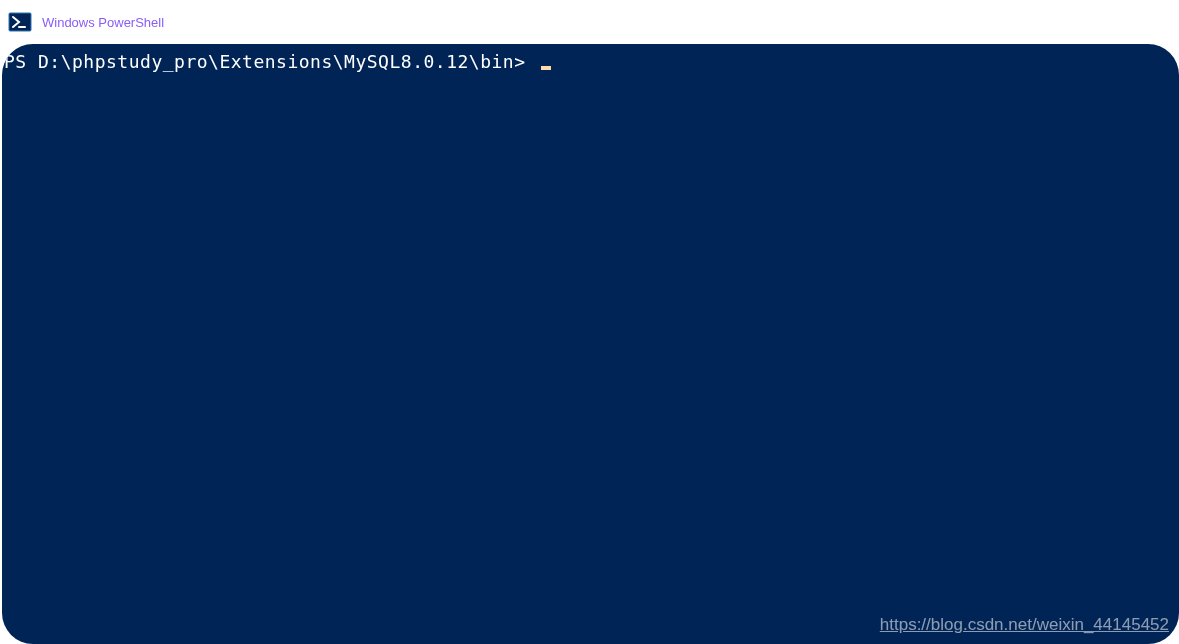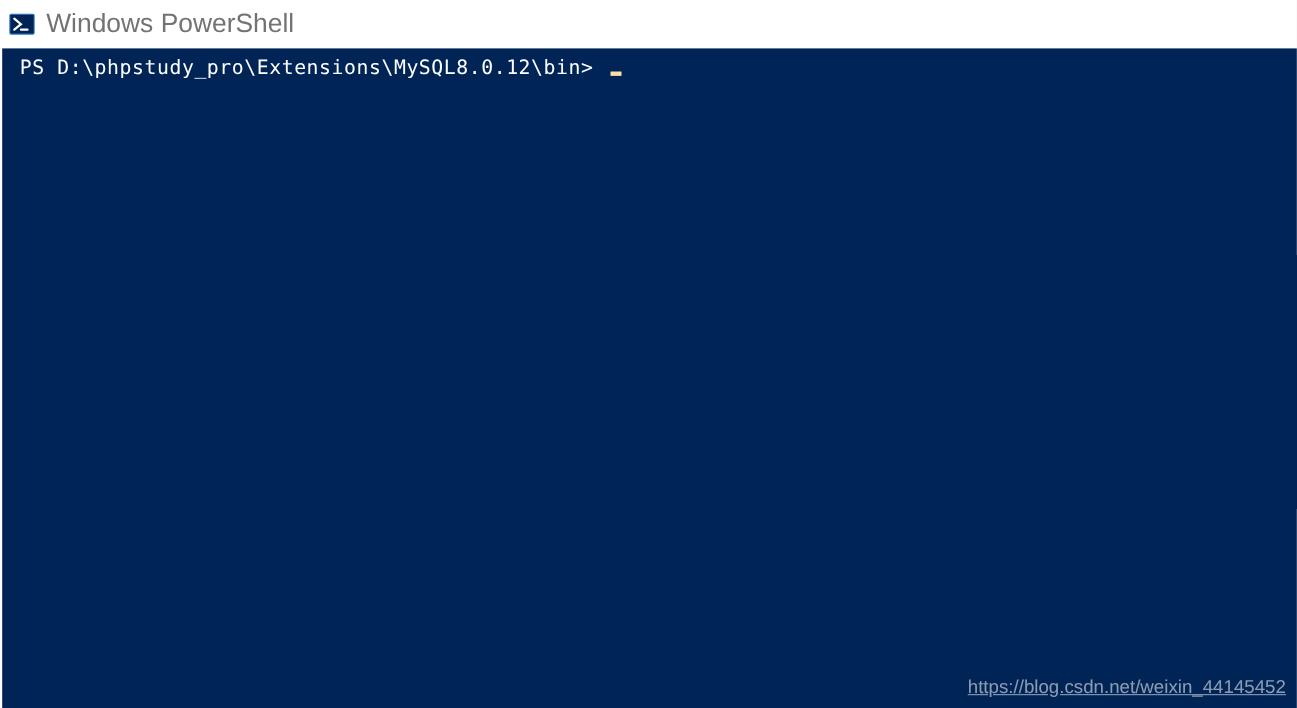--- a/index.html
+++ b/index.html
@@ -25,37 +25,38 @@
     }
     .titlebar-icon {
       width: 24px;
       height: 24px;
       margin-right: 10px;
       display: flex;
       align-items: center;
       justify-content: center;
     }
     .titlebar-title {
-      font-size: 24px;
-      color: #737373;
+      font-size: 13px;
+      color: #8b5cf6;
       font-weight: 400;
     }
     .terminal {
       position: absolute;
       top: 44px;
       left: 2px;
       right: 0;
       bottom: 0;
       background: #012456;
       font-family: 'Consolas', 'NSimSun', 'SimSun', monospace;
       font-size: 18px;
       color: #ffffff;
-      padding: 6px 16px;
+      padding: 6px 2px;
       line-height: 1.3;
       overflow: hidden;
+      border-radius: 31px;
     }
     .terminal-line {
       white-space: pre;
       letter-spacing: 0.5px;
     }
     .cursor {
       display: inline-block;
       width: 10px;
       height: 4px;
       background: #fedba9;

